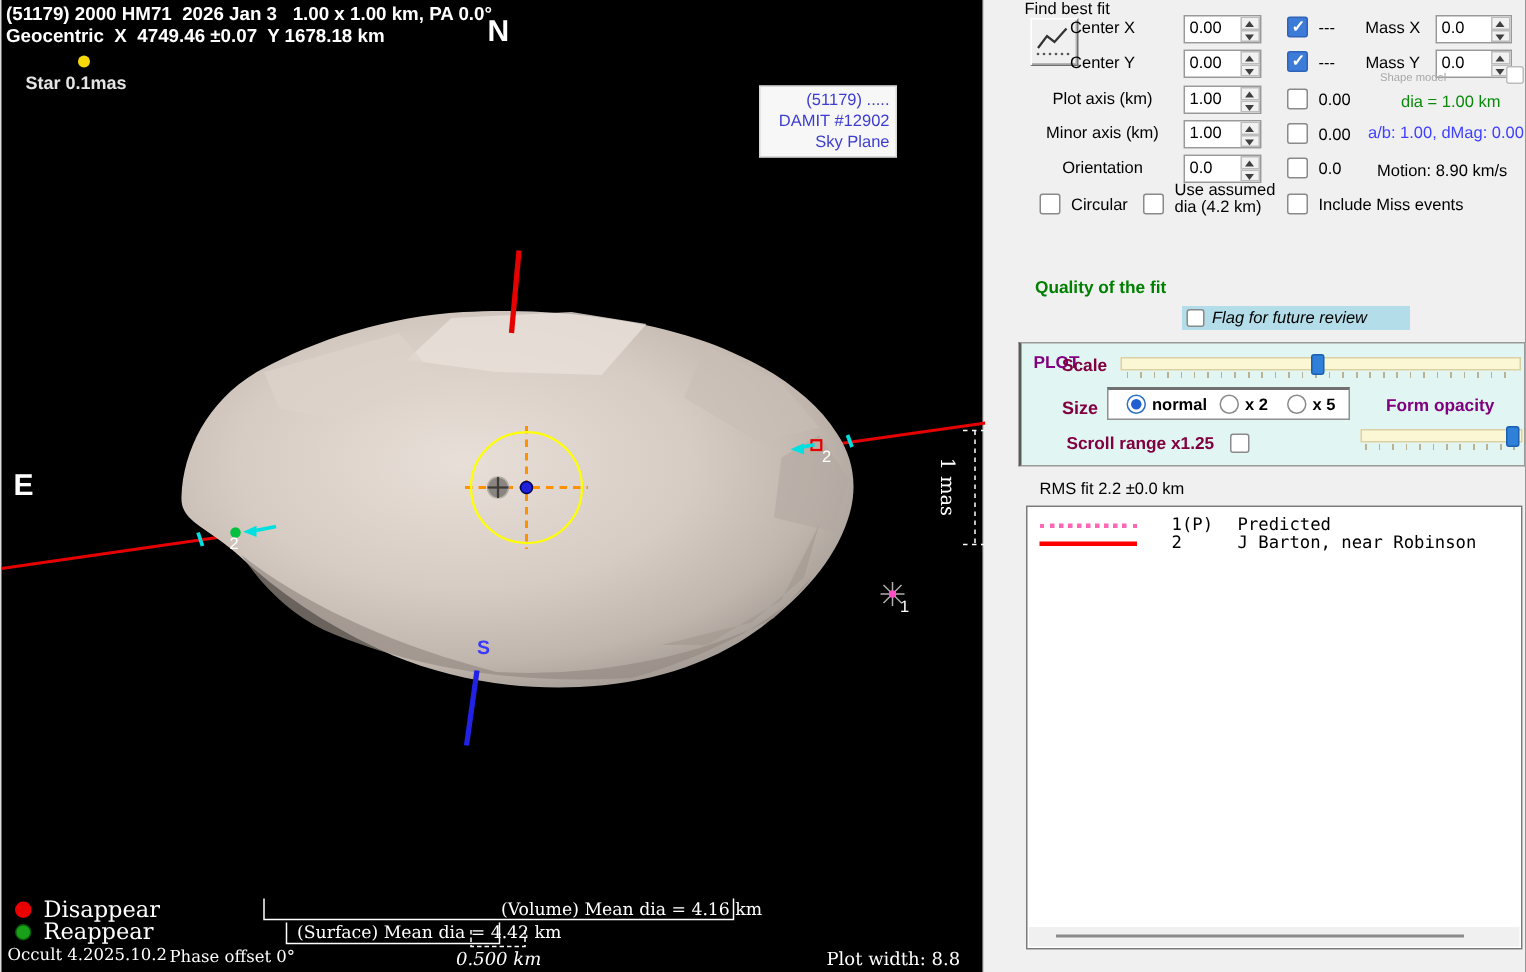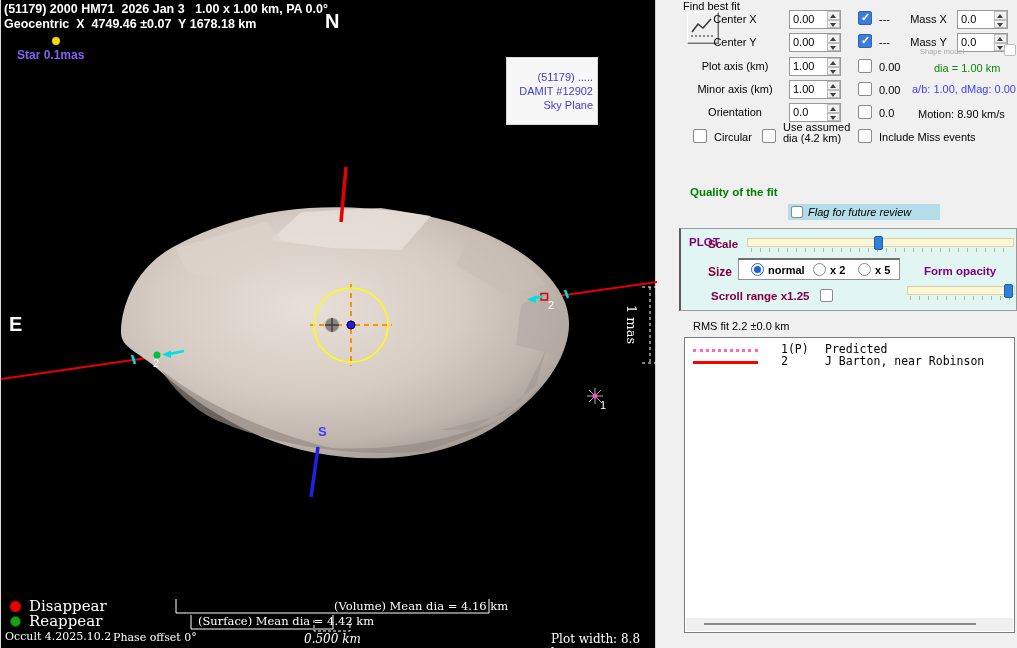--- a/index.html
+++ b/index.html
@@ -10,21 +10,21 @@
   .abs { position:absolute; }
   
   #canvas { left:0; top:0; width:656px; height:648px; background:#000;
             border-left:1px solid #dcdcdc; border-right:1px solid #cfcfcf; box-sizing:border-box; }
   #canvas .abs { position:absolute; }
   .cv-title { color:#fff; font-weight:bold; font-size:12.5px; white-space:pre; }
   .cv-big   { color:#fff; font-weight:bold; font-size:20px; }
   .cv-serif { color:#fff; font-family:"DejaVu Serif", serif; }
   .cv-small2 { color:#fff; font-size:11px; }
   .infobox { background:#f7f7f7; border:1px solid #d8d8d8; color:#3d3dd0; font-size:11px;
-             text-align:right; padding:12px 4px; line-height:14px; white-space:nowrap; }
+             text-align:right; padding:2px 4px; line-height:14px; white-space:nowrap; }
   .dotlg { border-radius:50%; }
   
   .lbl { position:absolute; white-space:nowrap; }
   .rlabel { text-align:center; }
   .spin { position:absolute; height:19px; background:#fff; border:1px solid #999; box-sizing:border-box; display:flex; }
   .spin .val { flex:1; font-size:11px; padding:2px 0 0 3px; }
   .spin .btns { width:13px; display:flex; flex-direction:column; }
   .spin .btns > div { flex:1; background:#f1f1f1; border:1px solid #bdbdbd; position:relative; box-sizing:border-box; }
   .up::after, .dn::after { content:""; position:absolute; left:2px; }
   .up::after { top:2px; border-left:3px solid transparent; border-right:3px solid transparent; border-bottom:4px solid #404040; }
@@ -121,21 +121,21 @@
     <path d="M190,615 V629 H332 V615" fill="none" stroke="#fff" stroke-width="1"></path>
     <path d="M313,620 V631 H349 V620" fill="none" stroke="#fff" stroke-width="1" stroke-dasharray="3,2"></path>
     <path d="M641,287 H655 M649,287 V363 M641,363 H655" fill="none" stroke="#fff" stroke-width="1" stroke-dasharray="3,3"></path>
   </svg>
 
   <div class="abs cv-title" style="left:3px; top:2px">(51179) 2000 HM71  2026 Jan 3   1.00 x 1.00 km, PA 0.0°</div>
   <div class="abs cv-title" style="left:3px; top:17px">Geocentric  X  4749.46 ±0.07  Y 1678.18 km</div>
   <div class="abs cv-big" style="left:324px; top:10px">N</div>
   <div class="abs cv-big" style="left:8px; top:313px">E</div>
   <div class="abs dotlg" style="left:51px; top:37px; width:8px; height:8px; background:#f5d70a"></div>
-  <div class="abs" style="left:16px; top:48px; color:#8b5cf6; font-weight:bold; font-size:12px">Star 0.1mas</div>
+  <div class="abs" style="left:16px; top:48px; color:#e5e5e5; font-weight:bold; font-size:12px">Star 0.1mas</div>
   <div class="abs infobox" style="left:505px; top:57px; width:82px">
     <div>(51179) .....</div>
     <div>DAMIT #12902</div>
     <div>Sky Plane</div>
   </div>
   <div class="abs" style="left:317px; top:424px; color:#3a3aff; font-weight:bold; font-size:13px">S</div>
   <div class="abs cv-small2" style="left:152px; top:357px">2</div>
   <div class="abs cv-small2" style="left:547px; top:299px">2</div>
   <div class="abs cv-small2" style="left:599px; top:399px">1</div>
   <div class="abs cv-serif" style="left:608px; top:317px; width:44px; text-align:center; font-size:13px; transform:rotate(90deg)">1 mas</div>

